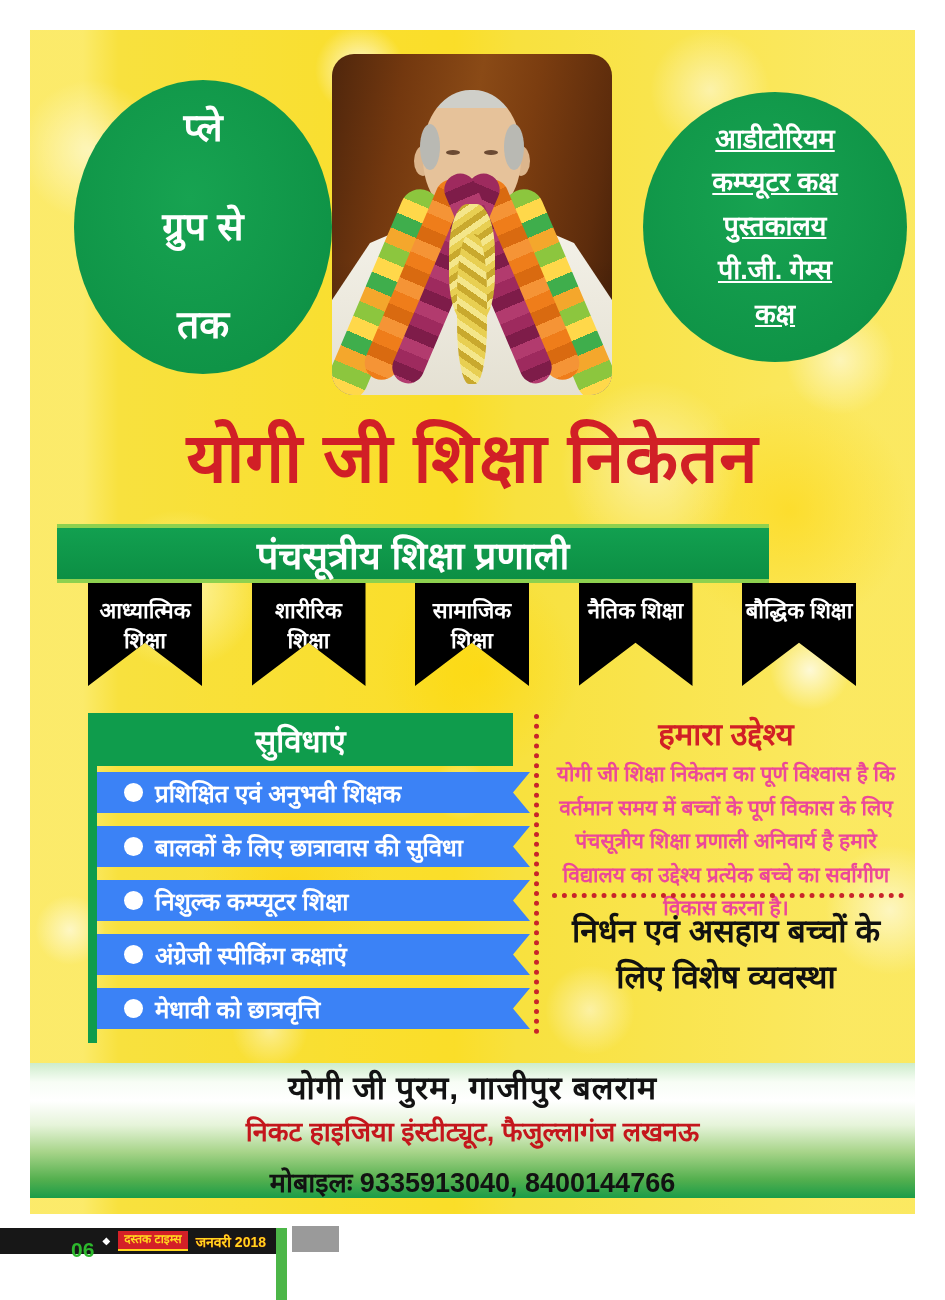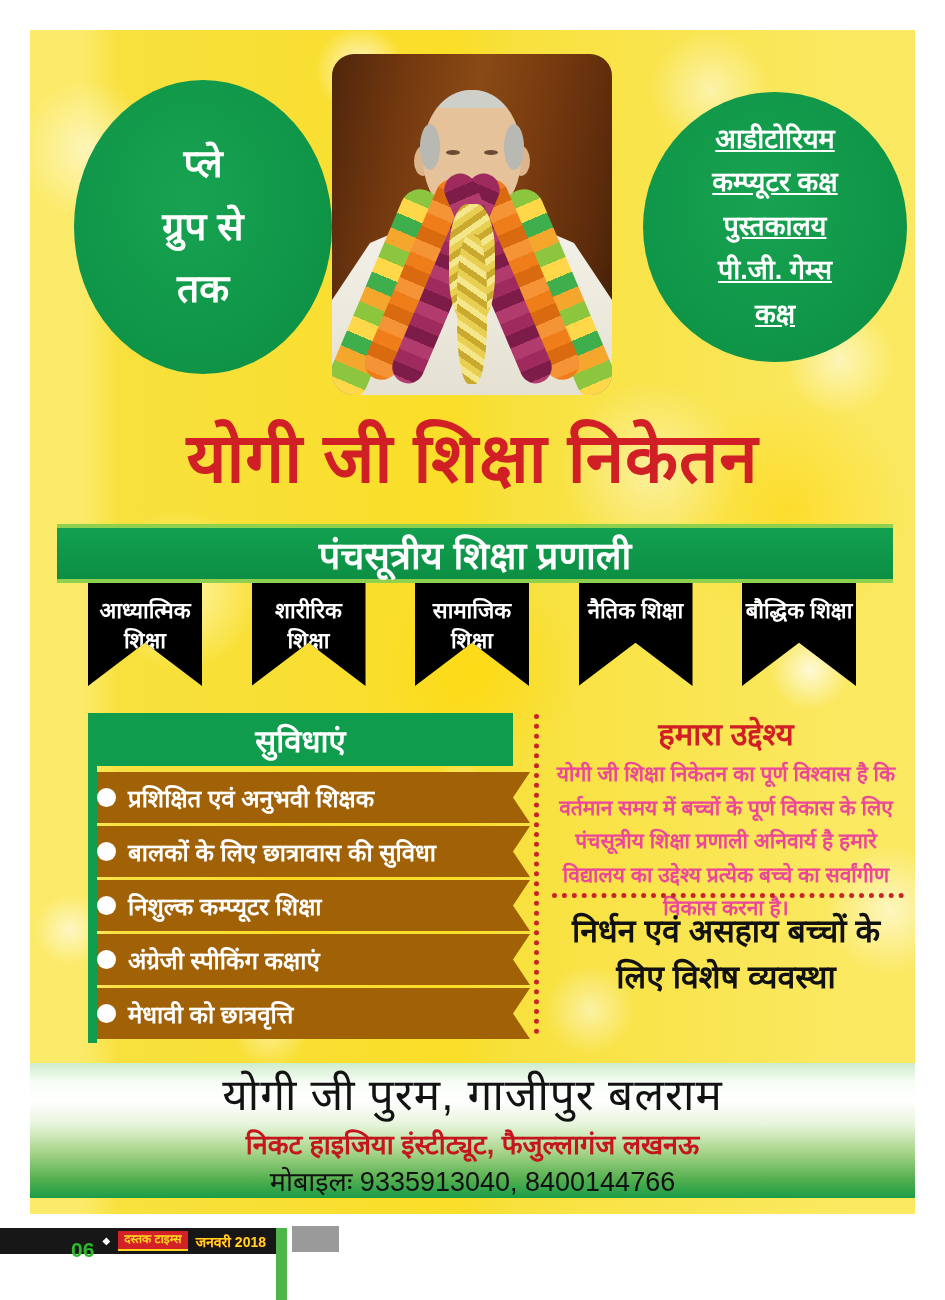--- a/index.html
+++ b/index.html
@@ -34,21 +34,21 @@
 
   
   .oval{
     border-radius:50%;
     color:#fff;text-align:center;font-weight:bold;
     display:flex;flex-direction:column;justify-content:center;
   }
   .oval-left{
     left:74px;top:80px;width:258px;height:294px;
     background:radial-gradient(ellipse at 45% 40%, #17a351 0%, #0f9447 70%, #0c8a41 100%);
-    font-size:39px;line-height:1.6;
+    font-size:39px;line-height:1.6;gap:36px;
   }
   .oval-right{
     left:643px;top:92px;width:264px;height:270px;
     background:radial-gradient(ellipse at 45% 40%, #17a351 0%, #0f9447 70%, #0c8a41 100%);
     font-size:27px;line-height:1.62;text-decoration:underline;
   }
 
   
   .photo{
     left:332px;top:54px;width:280px;height:341px;border-radius:22px;overflow:hidden;
@@ -92,21 +92,21 @@
     background:repeating-linear-gradient(145deg,#e8cf52 0 6px,#c9a92e 6px 12px,#f4e68a 12px 18px);}
   .g-gold2{width:30px;height:150px;top:180px;left:125px;border-radius:40%;z-index:7;
     background:repeating-linear-gradient(35deg,#e8cf52 0 6px,#c9a92e 6px 12px,#f4e68a 12px 18px);}
 
   
   .main-title{
     left:0;top:408px;width:945px;text-align:center;
     color:#d11f26;font-size:69px;font-weight:800;letter-spacing:1px;
   }
   .green-banner{
-    left:57px;top:524px;width:836px;height:51px;
+    left:57px;top:524px;width:712px;height:51px;
     background:linear-gradient(180deg,#12a050,#0c8f44);
     border-top:4px solid #8dd14f;border-bottom:4px solid #8dd14f;
     display:flex;align-items:center;justify-content:center;
     color:#fff;font-size:38px;font-weight:bold;
   }
 
   
   .ribbon-row{left:88px;top:583px;width:768px;display:flex;justify-content:space-between;}
   .ribbon{
     width:114px;height:103px;background:#000000;
@@ -116,43 +116,43 @@
   }
 
   
   .fac-header{
     left:88px;top:713px;width:425px;height:53px;background:#0f9c4c;
     display:flex;align-items:center;justify-content:center;
     color:#fff;font-size:31px;font-weight:bold;
   }
   .fac-strip{left:88px;top:713px;width:9px;height:330px;background:#0f9c4c;}
   .fac-bar{
-    left:97px;width:433px;height:51px;background:#a16207;
+    left:97px;width:433px;height:41px;background:#3b82f6;
     clip-path:polygon(0 0,100% 0,calc(100% - 17px) 50%,100% 100%,0 100%);
-    display:flex;align-items:center;gap:12px;padding-left:0;box-sizing:border-box;
+    display:flex;align-items:center;gap:12px;padding-left:27px;box-sizing:border-box;
     color:#fff;font-size:24px;font-weight:bold;white-space:nowrap;
   }
   .bullet{width:19px;height:19px;border-radius:50%;background:#fff;flex:0 0 auto;}
 
   
   .dot-v{left:534px;top:714px;height:320px;width:0;border-left:5px dotted #c8242a;}
   .obj-heading{left:548px;top:712px;width:356px;text-align:center;color:#d11f26;font-size:31px;font-weight:800;}
   .obj-body{left:546px;top:757px;width:360px;text-align:center;color:#ec4899;font-size:21px;font-weight:bold;line-height:1.6;}
   .dot-h{left:552px;top:893px;width:352px;height:0;border-top:5px dotted #c8242a;}
   .obj-special{left:556px;top:908px;width:340px;text-align:center;color:#111;font-size:32px;font-weight:800;line-height:1.45;}
 
   
   .address{
     left:30px;top:1063px;width:885px;height:135px;
     background:linear-gradient(180deg,#cdeccb 0%,#f7fdf5 14%,#ffffff 28%,#e6f4da 46%,#a7d489 66%,#55b04f 86%,#1b9c48 100%);
     text-align:center;box-sizing:border-box;padding-top:8px;
   }
-  .addr1{color:#121212;font-size:44px;font-weight:400;letter-spacing:1px;line-height:1.1;}
+  .addr1{color:#121212;font-size:32px;font-weight:700;letter-spacing:1px;line-height:1.1;}
   .addr2{color:#c4161c;font-size:27px;font-weight:800;margin-top:6px;}
-  .addr3{color:#121212;font-size:27px;font-weight:400;margin-top:0;}
+  .addr3{color:#121212;font-size:27px;font-weight:700;margin-top:14px;}
 
   
   .footer-bar{
     left:0;top:1228px;width:276px;height:26px;background:#171717;
     display:flex;align-items:center;justify-content:flex-end;gap:8px;
     padding-right:10px;box-sizing:border-box;
   }
   .pg-num{color:#2db82d;font-size:21px;font-weight:800;line-height:1;margin-top:16px;}
   .diamond{color:#fff;font-size:10px;line-height:1;}
   .mag-logo{

